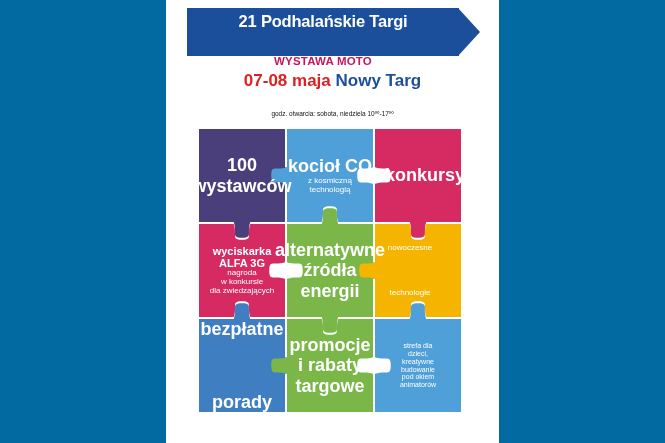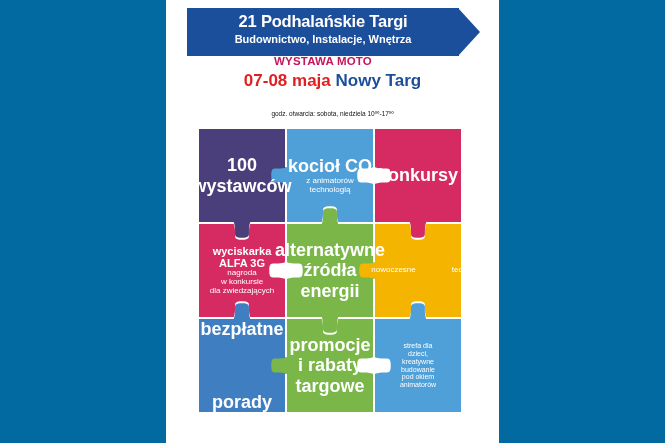--- a/index.html
+++ b/index.html
@@ -144,21 +144,20 @@
 </head>
 <body>
 
 <div id="poster-frame">
   <div id="poster">
 
     <div class="banner-wrap">
       <div class="banner-shape"></div>
       <div class="banner-arrow"></div>
       <div class="banner-title">21 Podhalańskie Targi</div>
-      <div class="banner-sub">Budownictwo, Instalacje, Wnętrza</div>
       <div class="banner-moto">WYSTAWA MOTO</div>
     </div>
 
     <div class="date-line">
       <span class="red">07-08 maja</span>
       <span class="blue">Nowy Targ</span>
     </div>
     <div class="hours">godz. otwarcia: sobota, niedziela 10ºº-17ºº</div>
 
     <div id="puzzle">
@@ -173,39 +172,39 @@
           <path d="M 89 191 L 123.75 191 C 127.5 202.25 120.75 206.75 132 206.75 C 143.25 206.75 136.5 202.25 140.25 191 L 175 191 L 175 229.25 C 163.75 233 159.25 226.25 159.25 237.5 C 159.25 248.75 163.75 242 175 245.75 L 175 284 L 89 284 L 89 245.75 C 77.75 242 73.25 248.75 73.25 237.5 C 73.25 226.25 77.75 233 89 229.25 L 89 191 Z" fill="#7ab648"></path>
           <path d="M 177 191 L 211.75 191 C 215.5 179.75 208.75 175.25 220 175.25 C 231.25 175.25 224.5 179.75 228.25 191 L 263 191 L 263 284 L 177 284 L 177 245.75 C 188.25 242 192.75 248.75 192.75 237.5 C 192.75 226.25 188.25 233 177 229.25 L 177 191 Z" fill="#4f9fd8"></path>
         </svg>
       <div id="puzzle-labels">
           <div class="piece-label" style="left: 1px; top: 1px; width: 86px; height: 93px; display: flex; flex-direction: column; align-items: center; justify-content: center;">
             <div class="pl-big">100</div>
             <div class="pl-big">wystawców</div>
           </div>
           <div class="piece-label" style="left: 89px; top: 1px; width: 86px; height: 93px; display: flex; flex-direction: column; align-items: center; justify-content: center;">
             <div class="pl-big">kocioł CO</div>
-            <div class="pl-small">z animatorów</div>
+            <div class="pl-small">z kosmiczną</div>
             <div class="pl-small">technologią</div>
           </div>
-          <div class="piece-label" style="left: 174px; top: 1px; width: 86px; height: 93px; display: flex; flex-direction: column; align-items: flex-end; justify-content: center;">
+          <div class="piece-label" style="left: 187px; top: 1px; width: 86px; height: 93px; display: flex; flex-direction: column; align-items: flex-start; justify-content: center;">
             <div class="pl-big">konkursy</div>
           </div>
           <div class="piece-label" style="left: 1px; top: 96px; width: 86px; height: 93px; display: flex; flex-direction: column; align-items: center; justify-content: center;">
             <div class="pl-mid">wyciskarka</div>
             <div class="pl-mid">ALFA 3G</div>
             <div class="pl-small">nagroda</div>
             <div class="pl-small">w konkursie</div>
             <div class="pl-small">dla zwiedzających</div>
           </div>
           <div class="piece-label" style="left: 89px; top: 96px; width: 86px; height: 93px; display: flex; flex-direction: column; align-items: center; justify-content: center;">
             <div class="pl-big">alternatywne</div>
             <div class="pl-big">źródła</div>
             <div class="pl-big">energii</div>
           </div>
-          <div class="piece-label" style="left: 191px; top: 96px; width: 86px; height: 93px; display: flex; flex-direction: row; align-items: center; justify-content: center; gap: 36px;">
+          <div class="piece-label" style="left: 169px; top: 96px; width: 86px; height: 93px; display: flex; flex-direction: column; align-items: center; justify-content: center; gap: 36px;">
             <div class="pl-small">nowoczesne</div>
             <div class="pl-small">technologie</div>
           </div>
           <div class="piece-label" style="left: 1px; top: 191px; width: 86px; height: 93px; display: flex; flex-direction: column; align-items: center; justify-content: space-between;">
             <div class="pl-big">bezpłatne</div>
             <div class="pl-big">porady</div>
           </div>
           <div class="piece-label" style="left: 89px; top: 191px; width: 86px; height: 93px; display: flex; flex-direction: column; align-items: center; justify-content: center;">
             <div class="pl-big">promocje</div>
             <div class="pl-big">i rabaty</div>

